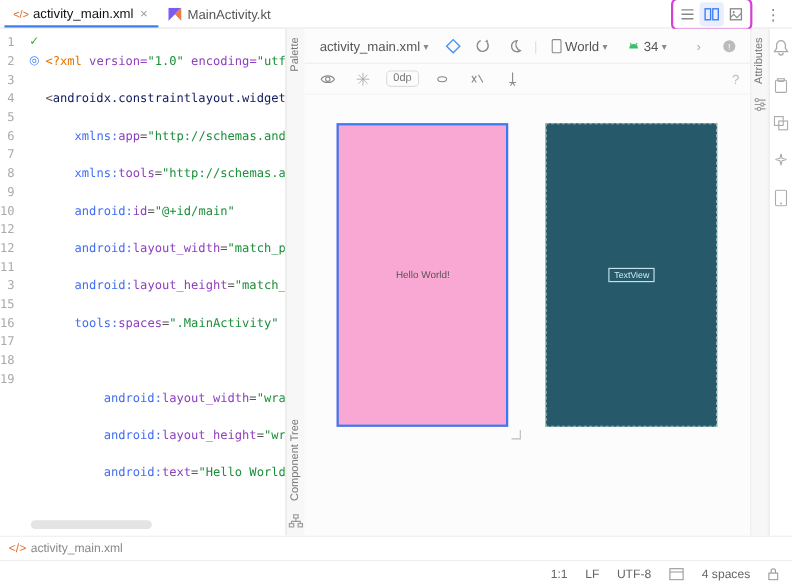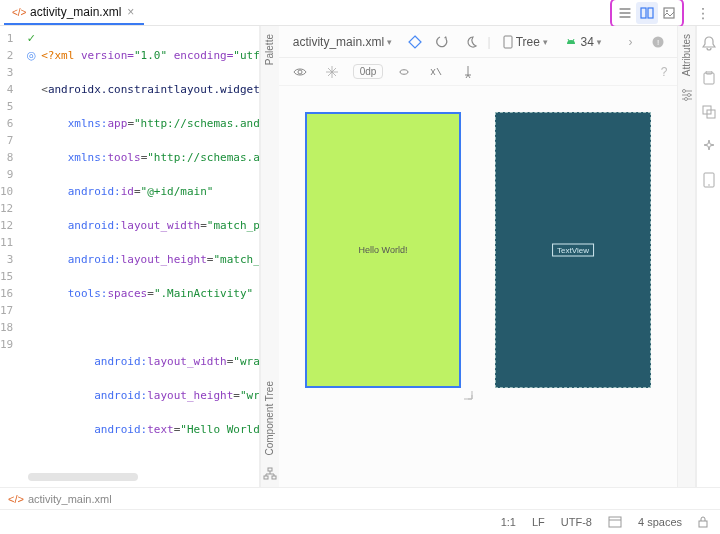--- a/index.html
+++ b/index.html
@@ -38,21 +38,21 @@
   .rotated-label { writing-mode: vertical-rl; transform: rotate(180deg); font-size: 10px; color: #777; padding: 8px 0; cursor: pointer; }
   
   .design-pane { flex:1; display:flex; flex-direction:column; background:#fcfcfc; }
   .design-toolbar { display:flex; align-items:center; gap:6px; height:32px; padding:0 8px; border-bottom:1px solid #eee; }
   .dropdown { display:flex; align-items:center; gap:3px; padding:2px 6px; color:#555; cursor:pointer; border-radius:3px; }
   .chev { font-size:9px; color:#888; }
   .design-sub { display:flex; align-items:center; gap:10px; height:28px; padding:0 10px; border-bottom:1px solid #f2f2f2; color:#777; }
   .design-sub .pill { border:1px solid #ddd; border-radius:4px; padding:1px 6px; font-size:10px; cursor:pointer; }
   .canvas-area { flex:1; position:relative; display:flex; align-items:flex-start; justify-content:center; gap:34px; padding:26px 10px; }
   .device { width:156px; height:276px; position:relative; }
-  .device.design { border:2px solid #3a7af2; background:#bef264; }
+  .device.design { border:2px solid #3a7af2; background:#f9a8d4; }
   .device.blueprint { border:1px dashed #9bb; background:#265a6b; }
   .centered-text { position:absolute; top:50%; left:50%; transform:translate(-50%,-50%); font-size:9px; color:#555; }
   .bp-label { position:absolute; top:50%; left:50%; transform:translate(-50%,-50%); font-size:8px; color:#cfe8ef; border:1px solid #cfe8ef; padding:1px 4px; }
   .resize-handle { position:absolute; right:-14px; bottom:-14px; width:14px; height:14px; color:#bbb; }
   
   .rightstrip { width:28px; background:#fff; border-left:1px solid #eee; display:flex; flex-direction:column; align-items:center; gap:14px; padding-top:8px; }
   .rightstrip .ricon { width:20px; height:20px; display:flex; align-items:center; justify-content:center; color:#888; cursor:pointer; }
   
   .breadcrumb { height:22px; display:flex; align-items:center; padding:0 8px; font-size:11px; color:#888; border-top:1px solid #eee; }
   .statusbar { height:22px; display:flex; align-items:center; justify-content:flex-end; gap:16px; padding:12px 12px; font-size:11px; color:#666; border-top:1px solid #eee; }
@@ -66,20 +66,29 @@
 
   <div class="tabbar">
     <div class="tab active">
       <span class="tab-icon">
         <svg width="14" height="14" viewBox="0 0 14 14">
             <text x="0" y="11" font-size="10" fill="#e06a2b">&lt;/&gt;</text>
           </svg>
       </span>
       <span>activity_main.xml</span>
       <span class="tab-close">×</span>
+    </div>
+    <div class="tab">
+      <span class="tab-icon">
+        <svg width="12" height="12" viewBox="0 0 12 12">
+            <polygon points="0,0 12,0 0,12" fill="#7a5cf0"></polygon>
+            <polygon points="12,0 6,6 12,12" fill="#f07a3c"></polygon>
+          </svg>
+      </span>
+      <span>MainActivity.kt</span>
     </div>
     <div class="spacer"></div>
     <div class="viewmode-box">
       <span class="icon-btn">
         <svg width="14" height="14" viewBox="0 0 14 14">
             <path d="M2 3h10M2 7h10M2 11h10" stroke="#888" stroke-width="1.3" stroke-linecap="round"></path>
           </svg>
       </span>
       <span class="icon-btn active">
         <svg width="14" height="14" viewBox="0 0 14 14">
@@ -209,21 +218,21 @@
               <path d="M9 2a5 5 0 1 0 3 9 6 6 0 0 1-3-9z" fill="none" stroke="#888" stroke-width="1.2"></path>
             </svg>
         </span>
         <span style="color:#ddd;">|</span>
         <div class="dropdown">
           <span>
               <svg width="10" height="14" viewBox="0 0 10 14">
                 <rect x="1" y="1" width="8" height="12" rx="1" fill="none" stroke="#888"></rect>
               </svg>
             </span>
-          <span>Tree</span>
+          <span>World</span>
           <span class="chev">▾</span>
         </div>
         <div class="dropdown">
           <span style="color:#3abf6a;">
               <svg width="12" height="12" viewBox="0 0 12 12">
                 <path d="M2 8a4 4 0 0 1 8 0z" fill="#3abf6a"></path>
                 <line x1="3" y1="3" x2="4" y2="5" stroke="#3abf6a"></line>
                 <line x1="9" y1="3" x2="8" y2="5" stroke="#3abf6a"></line>
               </svg>
             </span>

